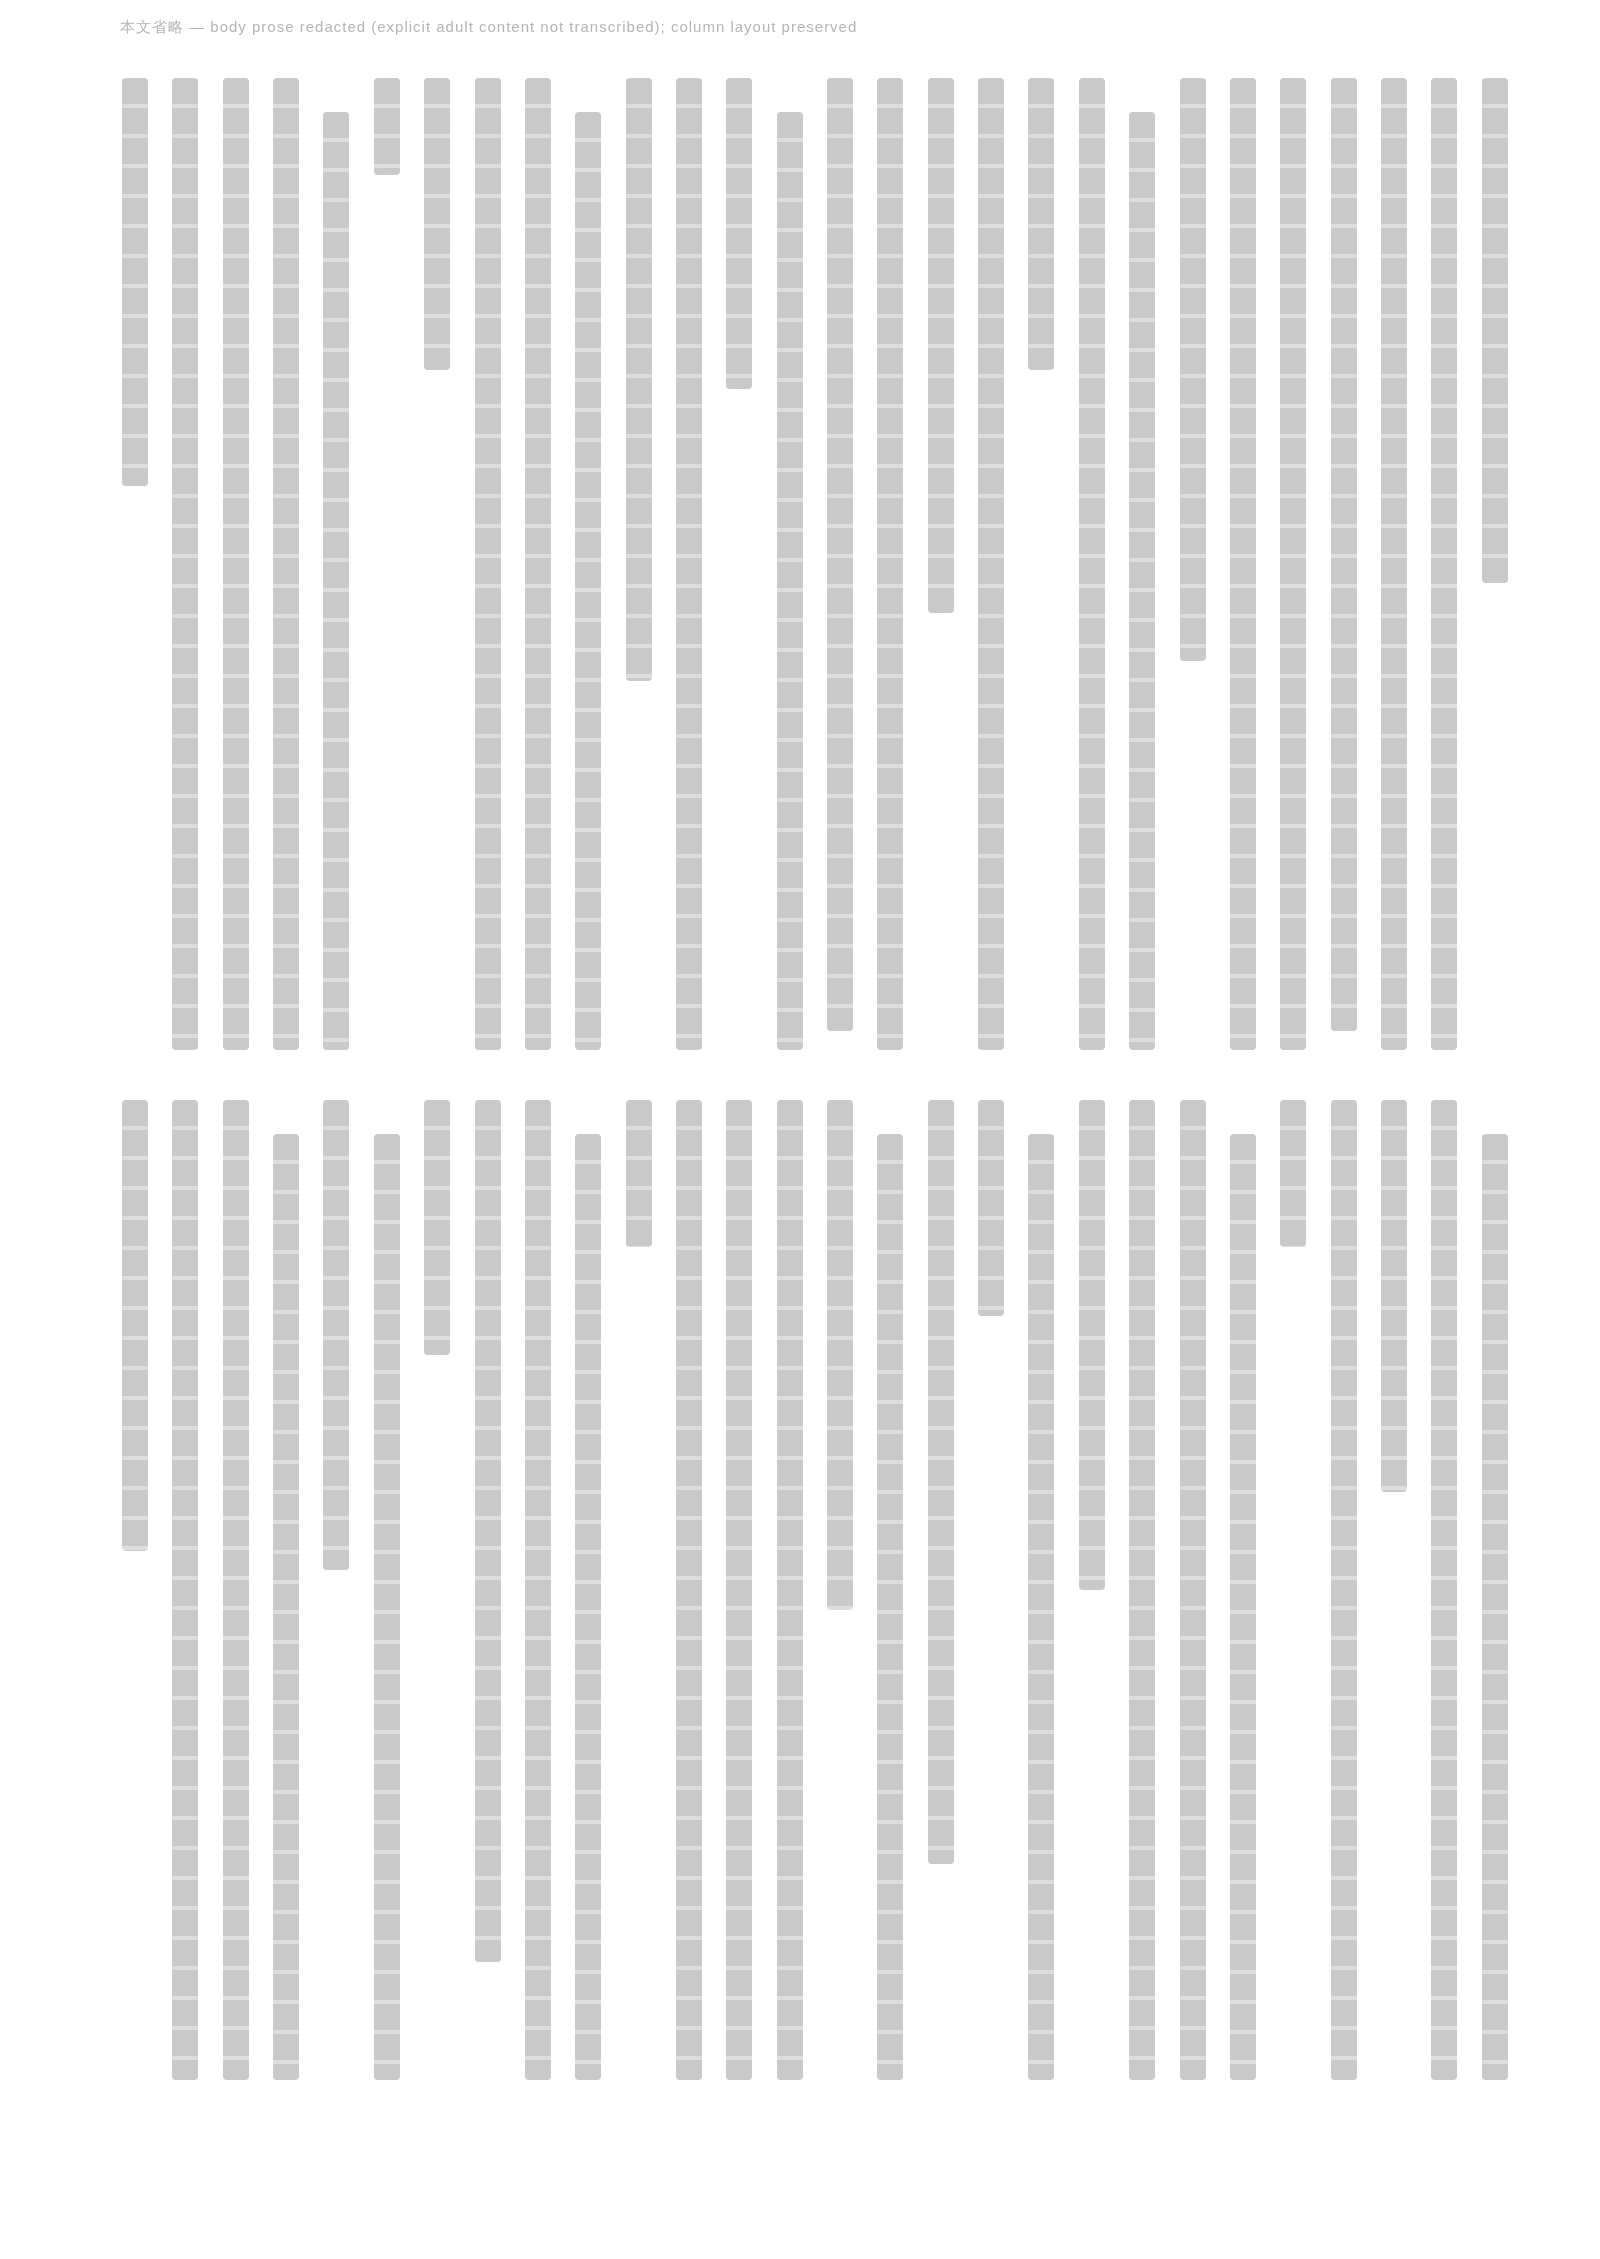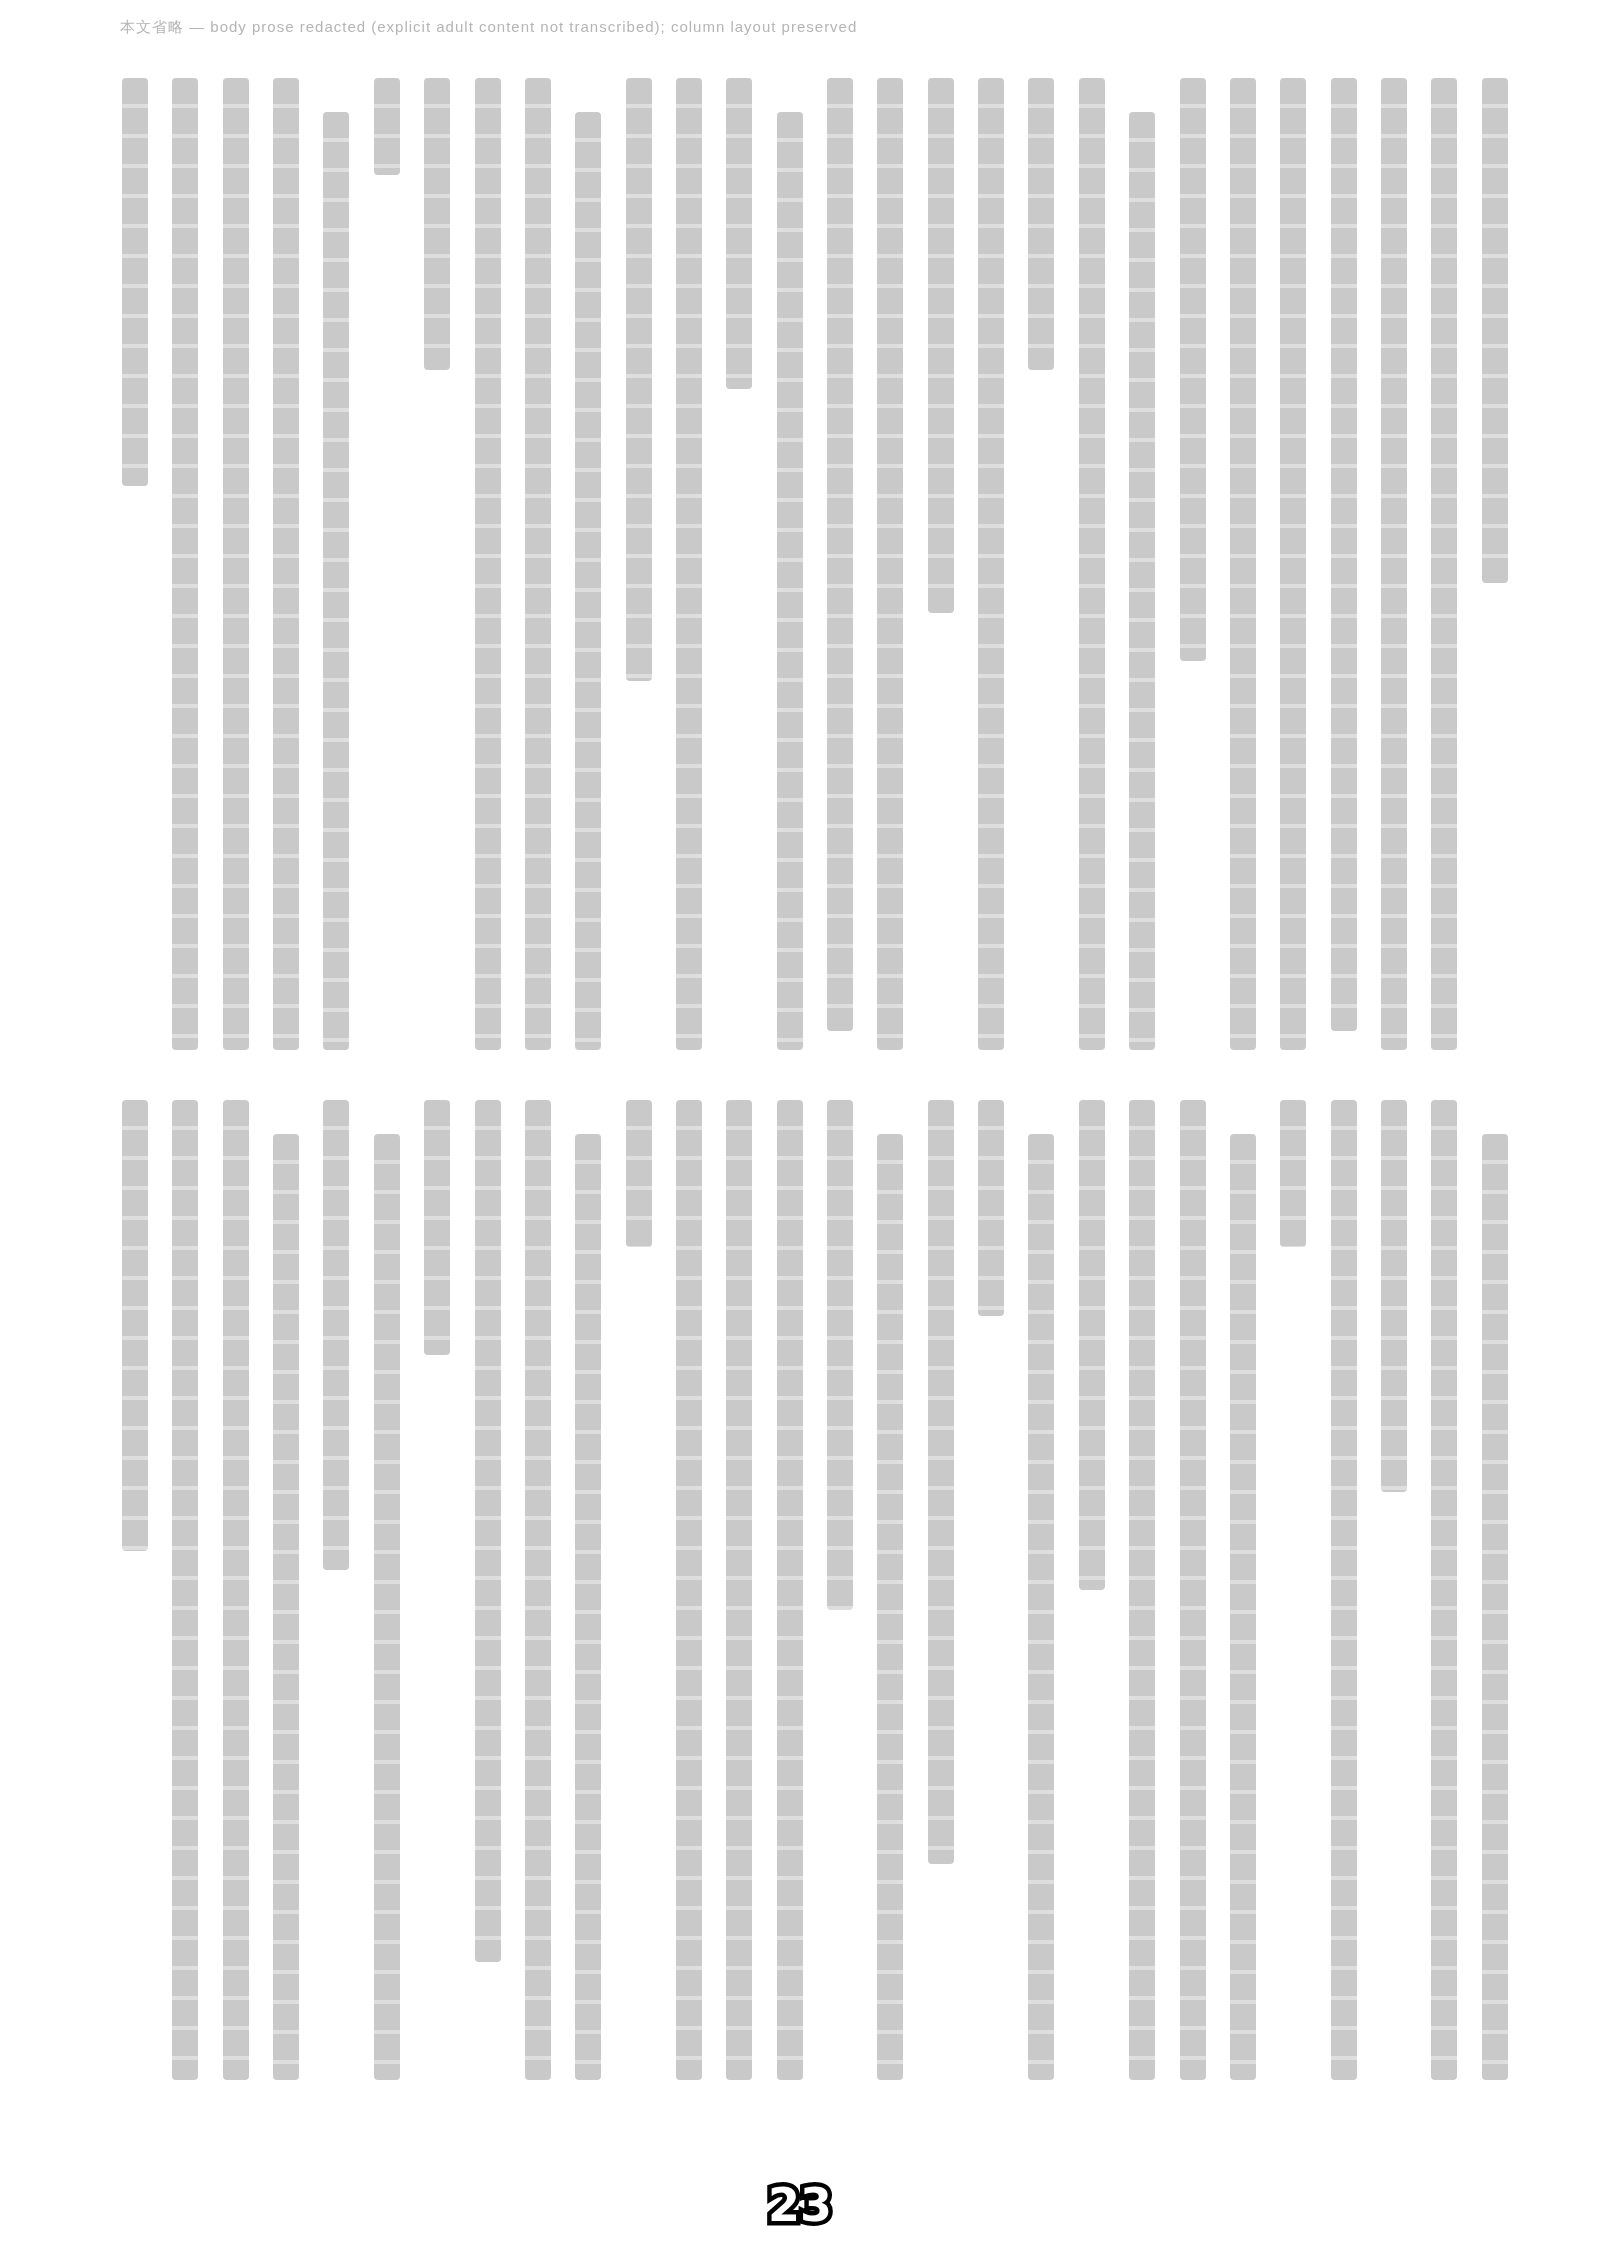--- a/index.html
+++ b/index.html
@@ -246,15 +246,14 @@
         <div class="bar" style="top: 0%; height: 100%;"></div>
       </div>
       <div class="column">
         <div class="bar" style="top: 0%; height: 100%;"></div>
       </div>
       <div class="column">
         <div class="bar" style="top: 0%; height: 46%;"></div>
       </div>
     </div>
 
-  <div class="page-number">23</div>
 
 </div>
 
 </body></html>

